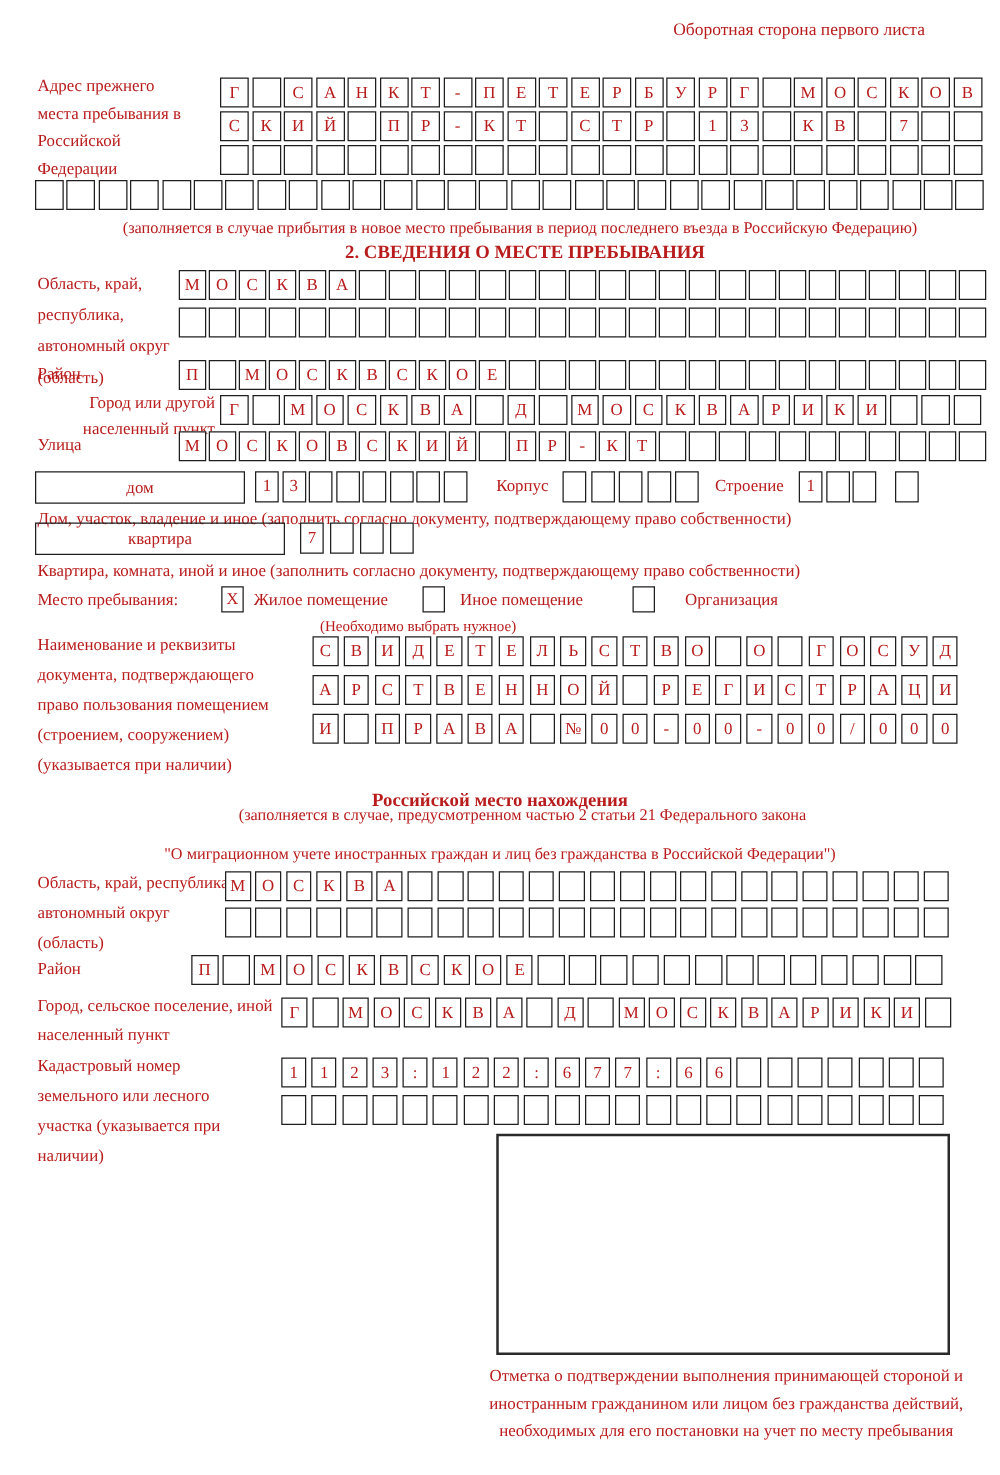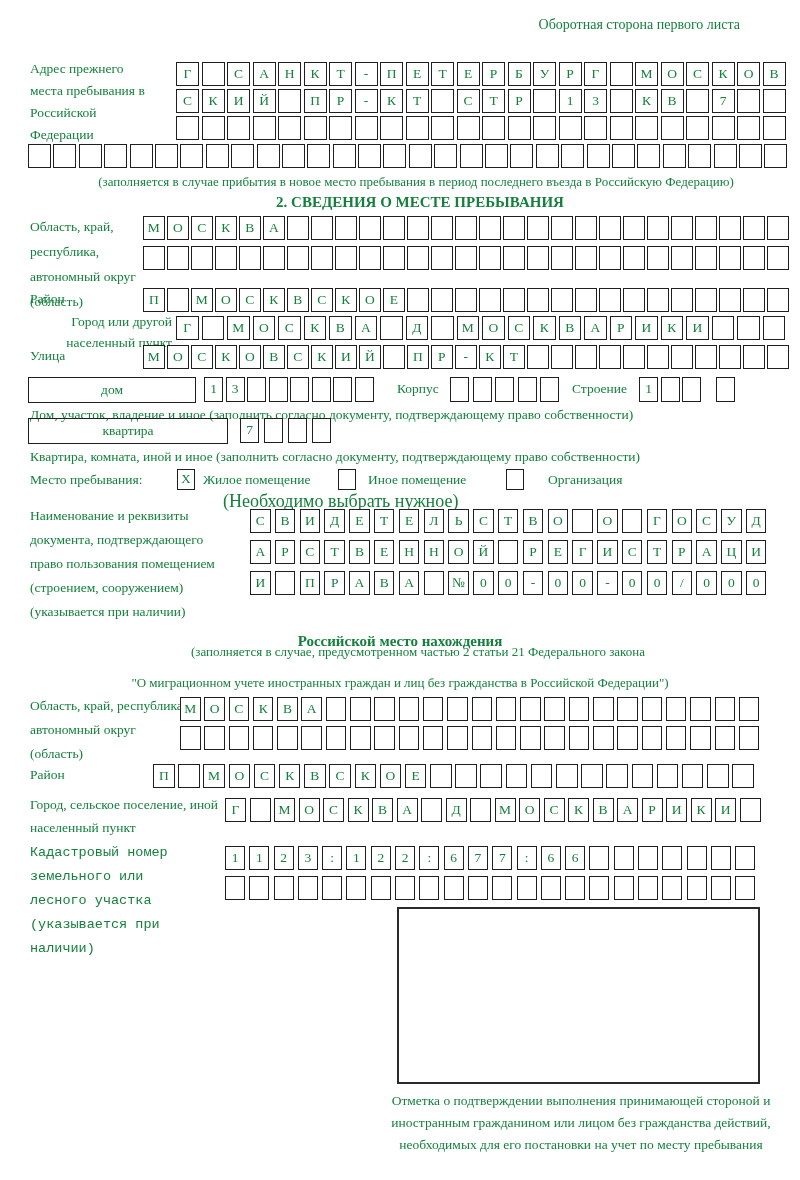--- a/index.html
+++ b/index.html
@@ -1,17 +1,17 @@
 <!DOCTYPE html>
 <html><head>
 <meta charset="utf-8">
 <style>
   html,body{margin:0;padding:0;background:#fff;}
   .page{position:relative;width:800px;height:1180px;background:#fff;overflow:hidden;
-        font-family:"Liberation Serif","DejaVu Serif",serif;color:#15803d;border-radius:13px;}
+        font-family:"Liberation Serif","DejaVu Serif",serif;color:#b91c1c;border-radius:13px;}
   .lbl{position:absolute;font-size:13.5px;line-height:22px;}
   .cap{position:absolute;font-size:13px;line-height:18px;}
   .cap-center{left:0;width:800px;text-align:center;}
   .title{position:absolute;left:0;width:800px;text-align:center;font-weight:bold;font-size:15px;}
   .cellrow{position:absolute;display:flex;}
   .cell{box-sizing:border-box;height:24px;border:1.5px solid #1f1f1f;background:#fff;
         font-size:13.5px;line-height:21px;text-align:center;flex:none;overflow:hidden;}
   .r-s1{gap:2.5px}   .r-s1 .cell{width:23px}
   .r-wide{gap:2.4px} .r-wide .cell{width:23px}
   .r-s2{gap:2.5px}   .r-s2 .cell{width:21.5px}
@@ -342,21 +342,21 @@
     </div>
   <div class="cap" style="left:30px;top:448px;font-size:13.5px;">Квартира, комната, иной и иное (заполнить согласно документу, подтверждающему право собственности)</div>
 
   <div class="lbl" style="left:30px;top:469px;">Место пребывания:</div>
   <div class="checkbox" style="left:177px;top:469px;">X</div>
   <div class="lbl" style="left:203px;top:469px;">Жилое помещение</div>
   <div class="checkbox" style="left:338px;top:469px;"></div>
   <div class="lbl" style="left:368px;top:469px;">Иное помещение</div>
   <div class="checkbox" style="left:506px;top:469px;"></div>
   <div class="lbl" style="left:548px;top:469px;">Организация</div>
-  <div class="cap" style="left:223px;top:492px;font-size:18px;">(Необходимо выбрать нужное)</div>
+  <div class="cap" style="left:256px;top:492px;font-size:12px;">(Необходимо выбрать нужное)</div>
 
   <div class="lbl" style="left:30px;top:504px;width:205px;line-height:24px;">Наименование и реквизиты документа, подтверждающего право пользования помещением (строением, сооружением) (указывается при наличии)</div>
   <div class="cellrow r-doc" style="left:250px;top:509px;">
       <span class="cell">С</span>
       <span class="cell">В</span>
       <span class="cell">И</span>
       <span class="cell">Д</span>
       <span class="cell">Е</span>
       <span class="cell">Т</span>
       <span class="cell">Е</span>
@@ -527,21 +527,21 @@
       <span class="cell">К</span>
       <span class="cell">В</span>
       <span class="cell">А</span>
       <span class="cell">Р</span>
       <span class="cell">И</span>
       <span class="cell">К</span>
       <span class="cell">И</span>
       <span class="cell"></span>
     </div>
 
-  <div class="lbl" style="left:30px;top:841px;width:178px;line-height:24px;font-family:Liberation Mono, monospace;">Кадастровый номер земельного или лесного участка (указывается при наличии)</div>
+  <div class="lbl" style="left:30px;top:841px;width:178px;line-height:24px;">Кадастровый номер земельного или лесного участка (указывается при наличии)</div>
   <div class="cellrow r-kad" style="left:225px;top:846px;">
       <span class="cell">1</span>
       <span class="cell">1</span>
       <span class="cell">2</span>
       <span class="cell">3</span>
       <span class="cell">:</span>
       <span class="cell">1</span>
       <span class="cell">2</span>
       <span class="cell">2</span>
       <span class="cell">:</span>

